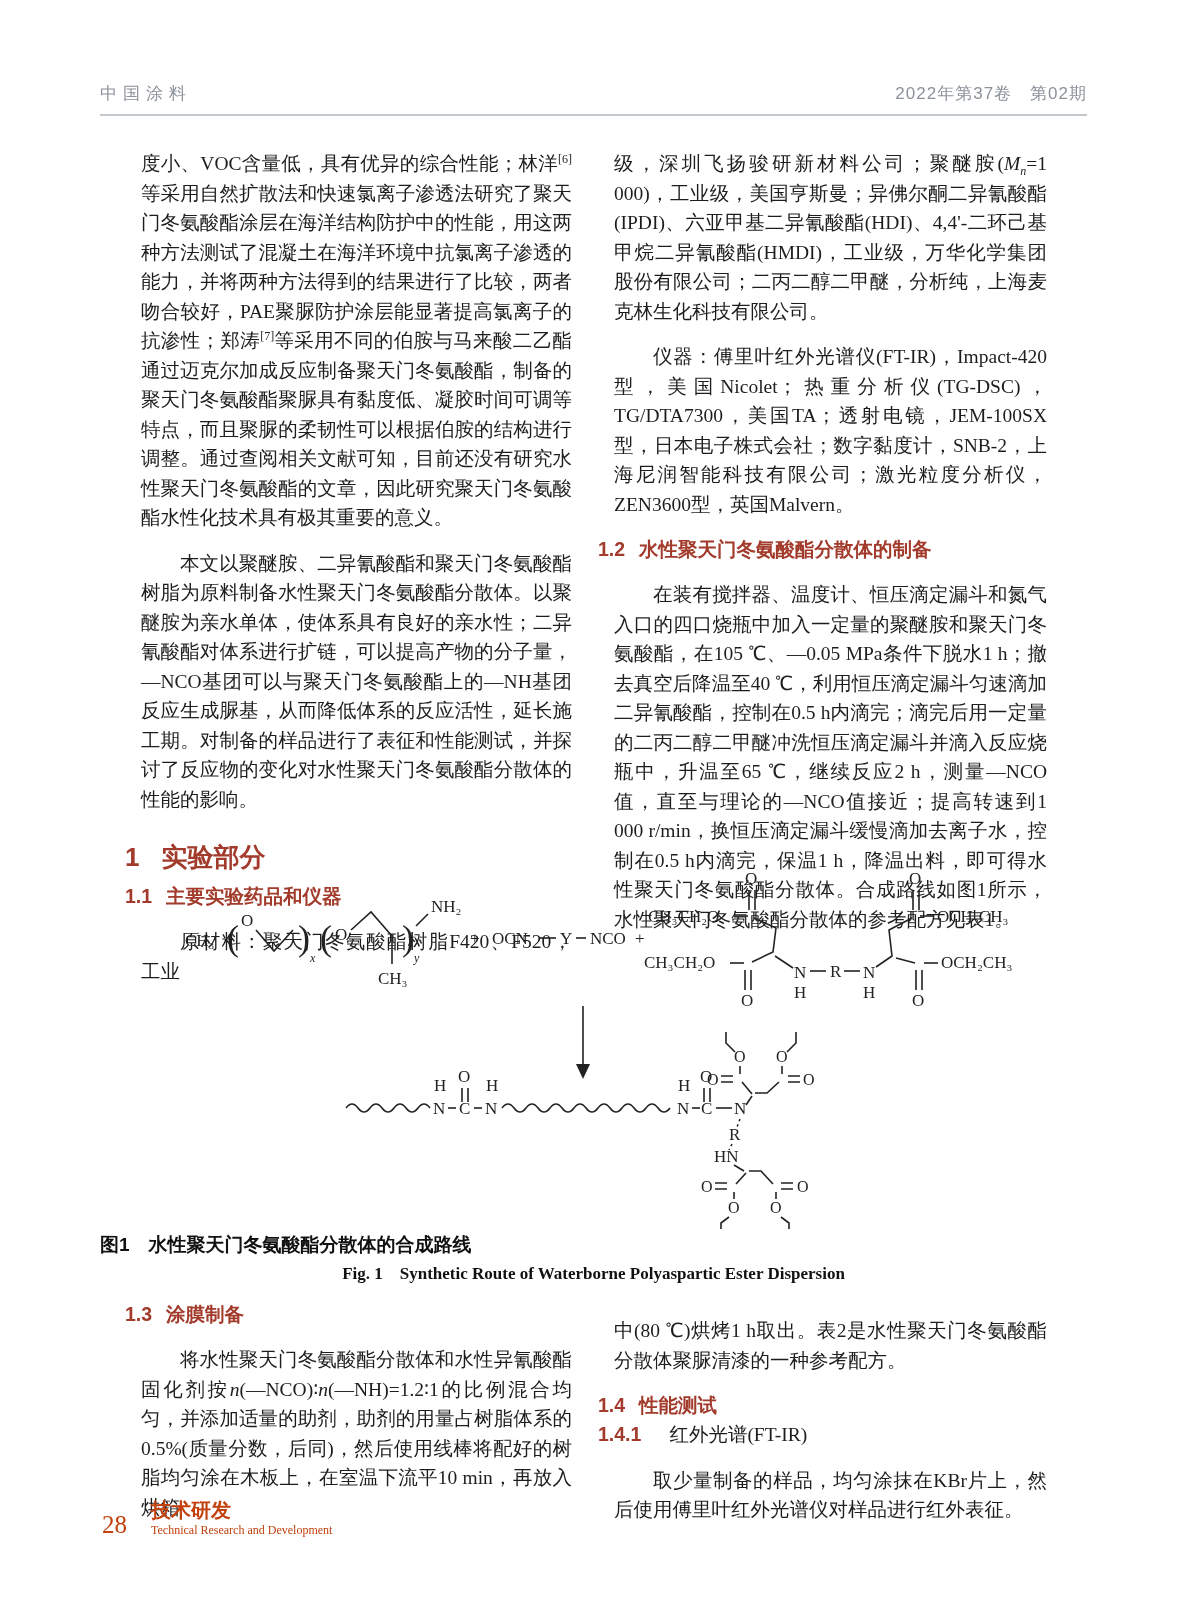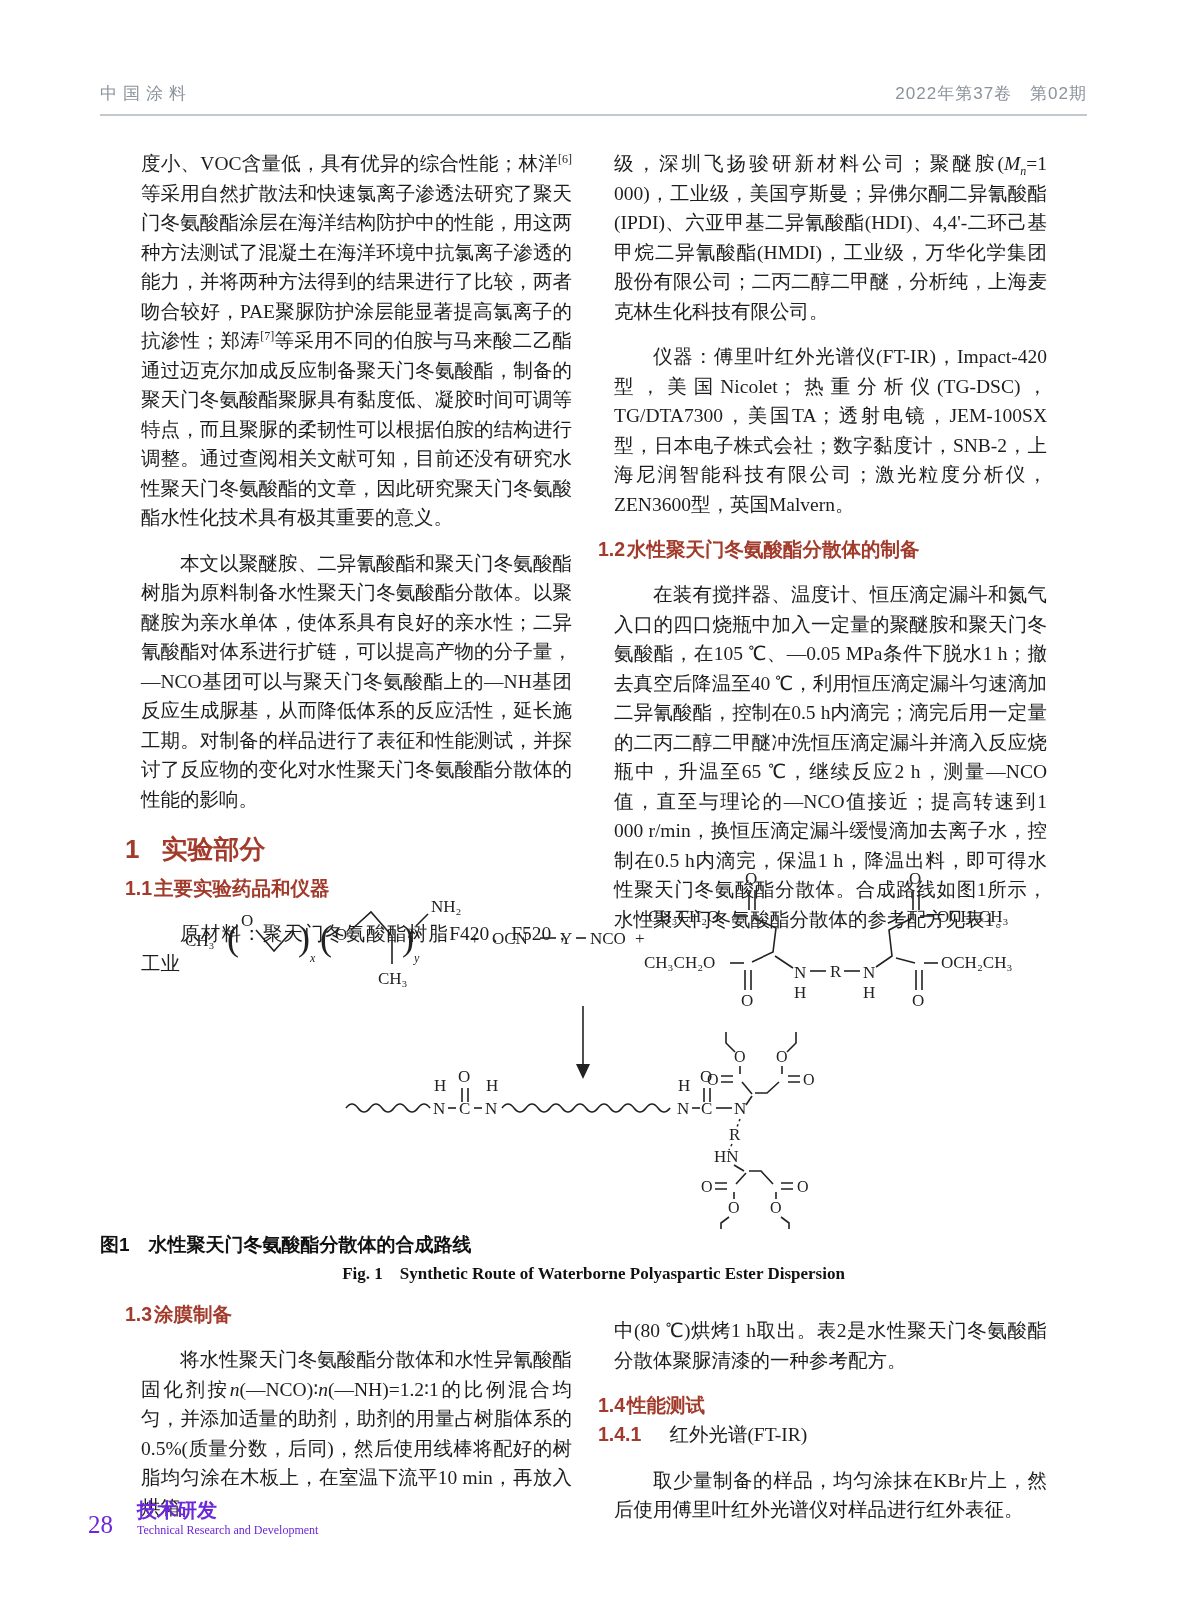--- a/index.html
+++ b/index.html
@@ -11,43 +11,43 @@
           font-size:17px;padding-bottom:9px;border-bottom:2px solid #c3c8cd;}
   .header .journal{letter-spacing:6px;}
   .header .issue{letter-spacing:1px;}
   
   .col{position:absolute;width:463px;font-size:19.5px;line-height:29.5px;text-align:justify;}
   .col p{margin:16px;}
   .col p.indent{text-indent:2em;}
   sup{font-size:12px;line-height:0;}
   sub{font-size:12px;line-height:0;}
   .h-big{font-family:"Liberation Sans", sans-serif;font-weight:bold;font-size:26px;line-height:30px;
-         color:#a23b2b;margin:20px 0 10px 0;}
+         color:#a23b2b;margin:28px 0 10px 0;}
   .h-big .num{margin-right:22px;}
   .h-sub{font-family:"Liberation Sans", sans-serif;font-weight:bold;font-size:19.5px;line-height:29px;
          color:#a23b2b;}
-  .h-sub .num{margin-right:2px;}
+  .h-sub .num{margin-right:14px;}
   .h-sub3 .num{color:#a23b2b;font-family:"Liberation Sans", sans-serif;margin-right:28px;font-weight:bold;}
   .h-sub3{font-size:19.5px;line-height:29.5px;color:#1d1d1f;}
   
   .figure-svg{position:absolute;left:130px;top:866px;}
   .fig-cap-cn{position:absolute;left:100px;top:1232px;width:987px;text-align:left;
               font-family:"Liberation Sans", sans-serif;font-weight:bold;font-size:19px;color:#111;}
   .fig-cap-en{position:absolute;left:100px;top:1262px;width:987px;text-align:center;
               font-family:"Liberation Serif", serif;font-weight:bold;font-size:17px;color:#111;}
   
   svg text{font-family:"Liberation Serif", serif;fill:#222;}
   .atom{font-size:17px;}
   .atom-m{font-size:16px;}
   .paren{font-size:36px;font-weight:400;}
   .subid{font-size:12px;font-style:italic;}
   .bond{stroke:#222;stroke-width:1.6;fill:none;}
   .bond-dash{stroke:#222;stroke-width:1.5;fill:none;stroke-dasharray:2.5 3;}
   
-  .footer{position:absolute;left:88px;top:1498px;display:flex;align-items:flex-end;color:#6d28d9;}
+  .footer{position:absolute;left:102px;top:1498px;display:flex;align-items:flex-end;color:#c2410c;}
   .footer .pageno{font-size:25px;font-family:"Liberation Serif", serif;align-self:flex-end;margin-right:10px;}
   .footer .bar{width:4px;background:#27466e;margin-right:10px;}
   .footer .sec-cn{font-family:"Liberation Sans", sans-serif;font-weight:bold;font-size:20px;line-height:24px;}
   .footer .sec-en{font-family:"Liberation Serif", serif;font-size:12px;line-height:17px;}
 </style>
 </head>
 <body>
 
 <div class="page">
 

